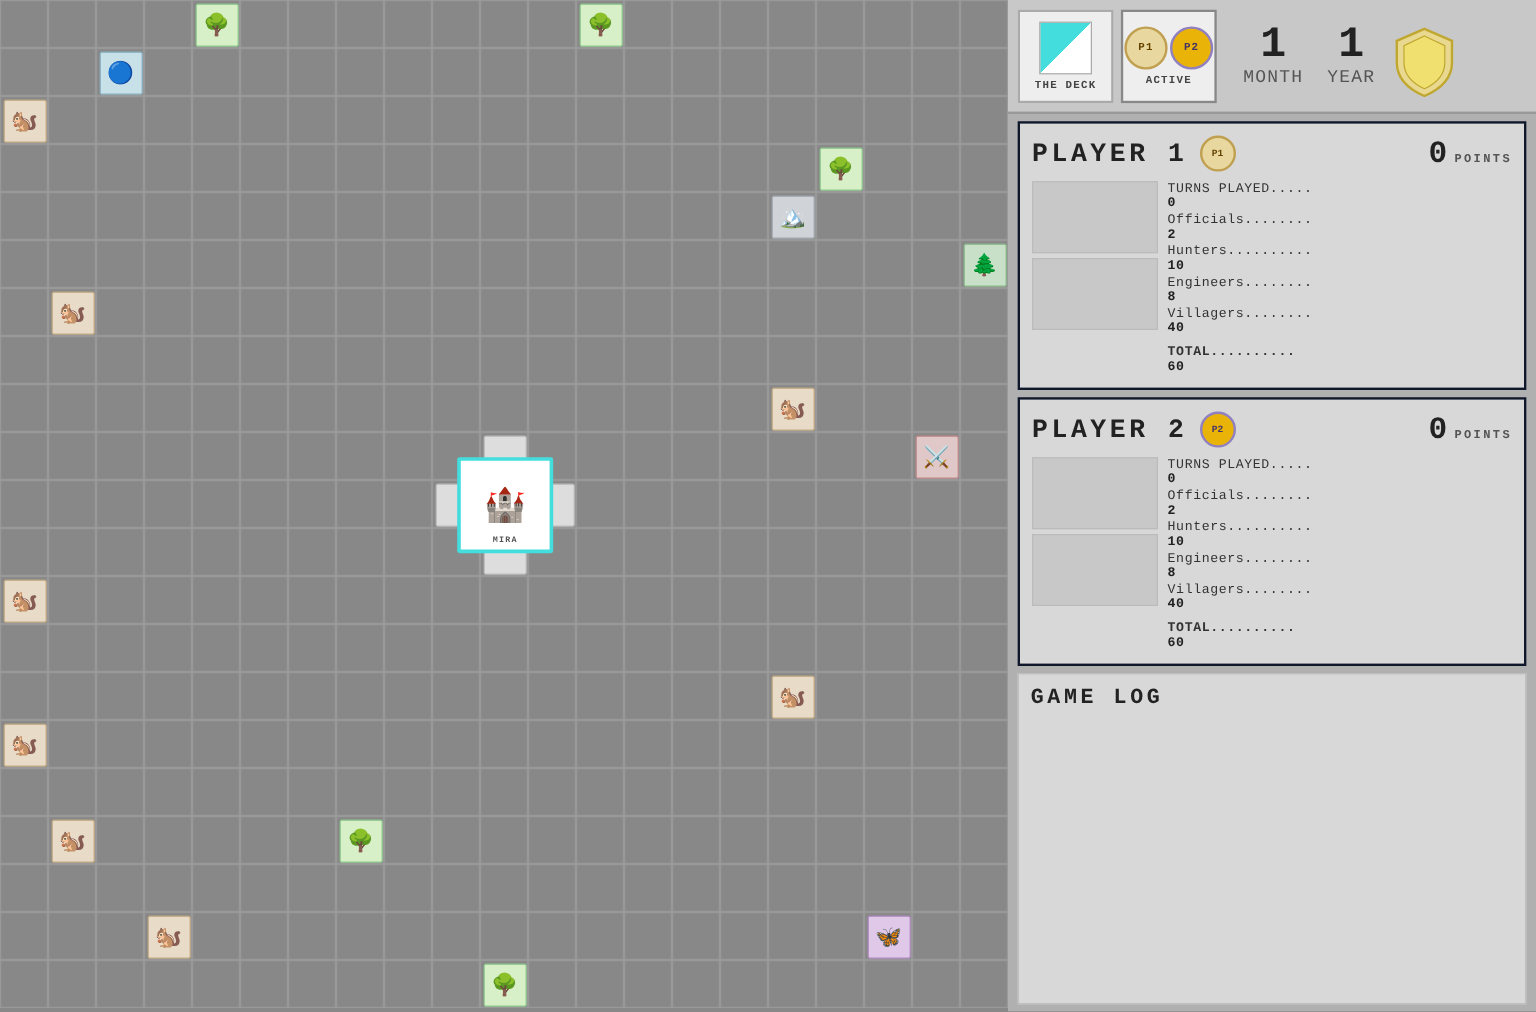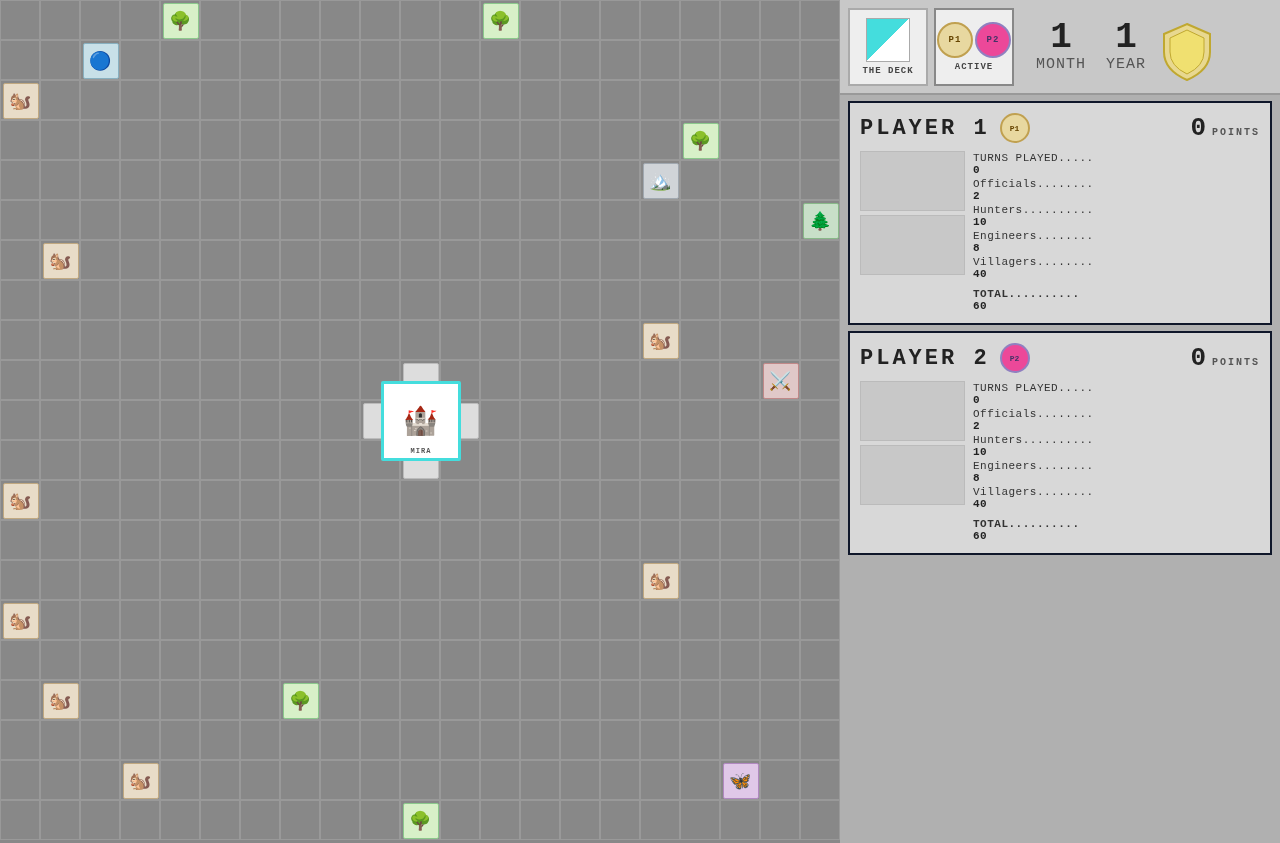--- a/index.html
+++ b/index.html
@@ -148,21 +148,21 @@
       width: 36px;
       height: 36px;
       border-radius: 50%;
       display: flex;
       align-items: center;
       justify-content: center;
       font-size: 9px;
       font-weight: bold;
     }
     .p1-chip { background: #e8d8a0; border: 2px solid #c0a050; color: #664400; }
-    .p2-chip { background: #ec4899; border: 2px solid #9080c0; color: #443366; }
+    .p2-chip { background: #eab308; border: 2px solid #9080c0; color: #443366; }
 
     .time-display {
       display: flex;
       gap: 20px;
       align-items: flex-end;
     }
 
     .time-unit {
       display: flex;
       flex-direction: column;
@@ -909,14 +909,17 @@
           <span class="stat-value">40</span>
         </div>
         <div class="stat-row total">
           <span class="stat-name">TOTAL..........</span>
           <span class="stat-value">60</span>
         </div>
       </div>
     </div>
   </div>
 
+  <div id="game-log">
+    <div class="game-log-title">GAME  LOG</div>
+  </div>
 
 </div>
 
 </body></html>

